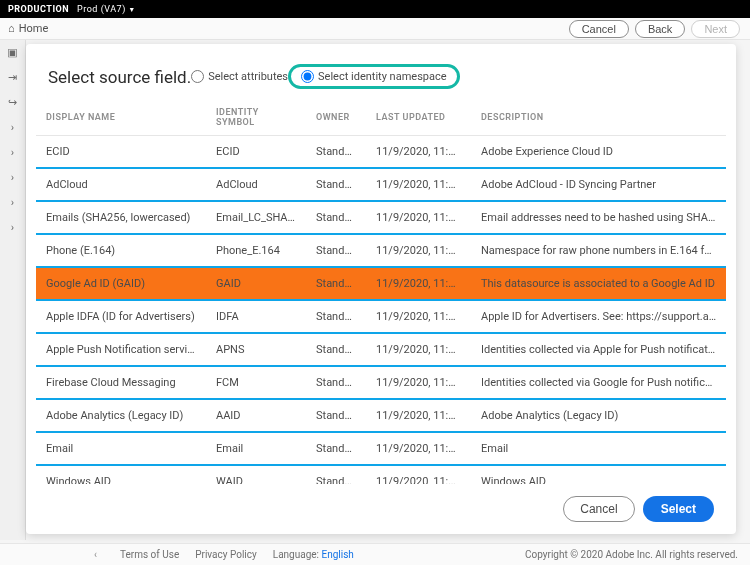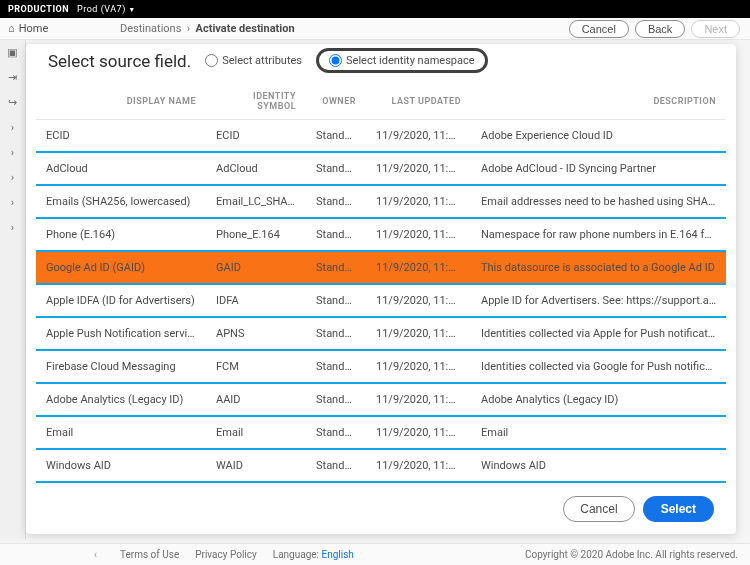--- a/index.html
+++ b/index.html
@@ -12,28 +12,28 @@
   .subhead .home { display: flex; align-items: center; gap: 4px; font-size: 11px; color: #505050; }
   .subhead .bc { position: absolute; left: 120px; font-size: 11px; color: #707070; }
   .subhead .bc .cur { font-weight: 700; color: #4b4b4b; }
   .subhead .wizbtns { position: absolute; right: 10px; display: flex; gap: 6px; }
   .pillbtn { border: 1.5px solid #8e8e8e; background: #fff; border-radius: 12px; padding: 2px 12px; font-size: 11px; color: #4b4b4b; cursor: pointer; }
   .pillbtn.disabled { color: #b3b3b3; border-color: #d0d0d0; cursor: default; }
   .leftrail { position: absolute; left: 0; top: 40px; width: 26px; height: 500px; background: #fafafa; border-right: 1px solid #e6e6e6; display: flex; flex-direction: column; align-items: center; gap: 12px; padding-top: 6px; color: #707070; }
   .leftrail span { font-size: 11px; }
   .modal-back { position: absolute; left: 0; top: 40px; right: 0; bottom: 0; background: rgba(0,0,0,0.04); }
   .modal { position: absolute; left: 26px; top: 44px; width: 710px; height: 490px; background: #fff; box-shadow: 0 2px 10px rgba(0,0,0,0.15); border-radius: 4px; display: flex; flex-direction: column; }
-  .modal-head { padding: 4px 22px 10px 22px; display: flex; align-items: center; gap: 14px; }
+  .modal-head { padding: 20px 22px 10px 22px; display: flex; align-items: center; }
   .modal-head h2 { font-size: 17px; font-weight: 400; color: #2c2c2c; }
   .radio { display: flex; align-items: center; gap: 4px; font-size: 11px; color: #4b4b4b; cursor: pointer; }
   .radio input { margin: 0; }
-  .highlight { border: 3px solid #404040; border-radius: 14px; padding: 3px 10px; }
+  .highlight { border: 3px solid #14b8a6; border-radius: 14px; padding: 3px 10px; }
   .table-wrap { flex: 1; overflow: auto; padding: 0 10px; }
   table { width: 100%; border-collapse: collapse; font-size: 11px; }
-  th { text-align: right; font-size: 9px; font-weight: 600; letter-spacing: 0.5px; color: #8e8e8e; padding: 8px 10px; border-bottom: 1px solid #e6e6e6; text-transform: uppercase; }
+  th { text-align: left; font-size: 9px; font-weight: 600; letter-spacing: 0.5px; color: #8e8e8e; padding: 8px 10px; border-bottom: 1px solid #e6e6e6; text-transform: uppercase; }
   td { padding: 9px 10px; border-bottom: 2px solid #0ea5e9; color: #4b4b4b; white-space: nowrap; overflow: hidden; text-overflow: ellipsis; max-width: 0; }
   tbody tr.sel { background: #f97316; }
   .col-dn { width: 170px; }
   .col-sym { width: 100px; }
   .col-own { width: 60px; }
   .col-upd { width: 105px; }
   .col-desc { width: auto; }
   .modal-foot { padding: 12px 22px; display: flex; justify-content: flex-end; gap: 8px; border-top: 0; }
   .btn-outline { border: 1.5px solid #8e8e8e; background: #fff; border-radius: 14px; padding: 5px 16px; font-size: 12px; color: #4b4b4b; cursor: pointer; }
   .btn-primary { border: none; background: #1473e6; color: #fff; border-radius: 14px; padding: 6px 18px; font-size: 12px; font-weight: 600; cursor: pointer; }
@@ -49,25 +49,20 @@
 <div class="topbar">
   <span class="env">PRODUCTION</span>
   <span class="org"><span>Prod (VA7)</span><span class="chev">▾</span></span>
 </div>
 
 <div class="subhead">
   <div class="home">
     <span>⌂</span>
     <span>Home</span>
   </div>
-  <div class="bc">
-    <span>Destinations</span>
-    &nbsp;›&nbsp;
-    <span class="cur">Activate destination</span>
-  </div>
   <div class="wizbtns">
     <button class="pillbtn">Cancel</button>
     <button class="pillbtn">Back</button>
     <button class="pillbtn disabled">Next</button>
   </div>
 </div>
 
 <div class="leftrail">
   <span>▣</span>
   <span>⇥</span>

